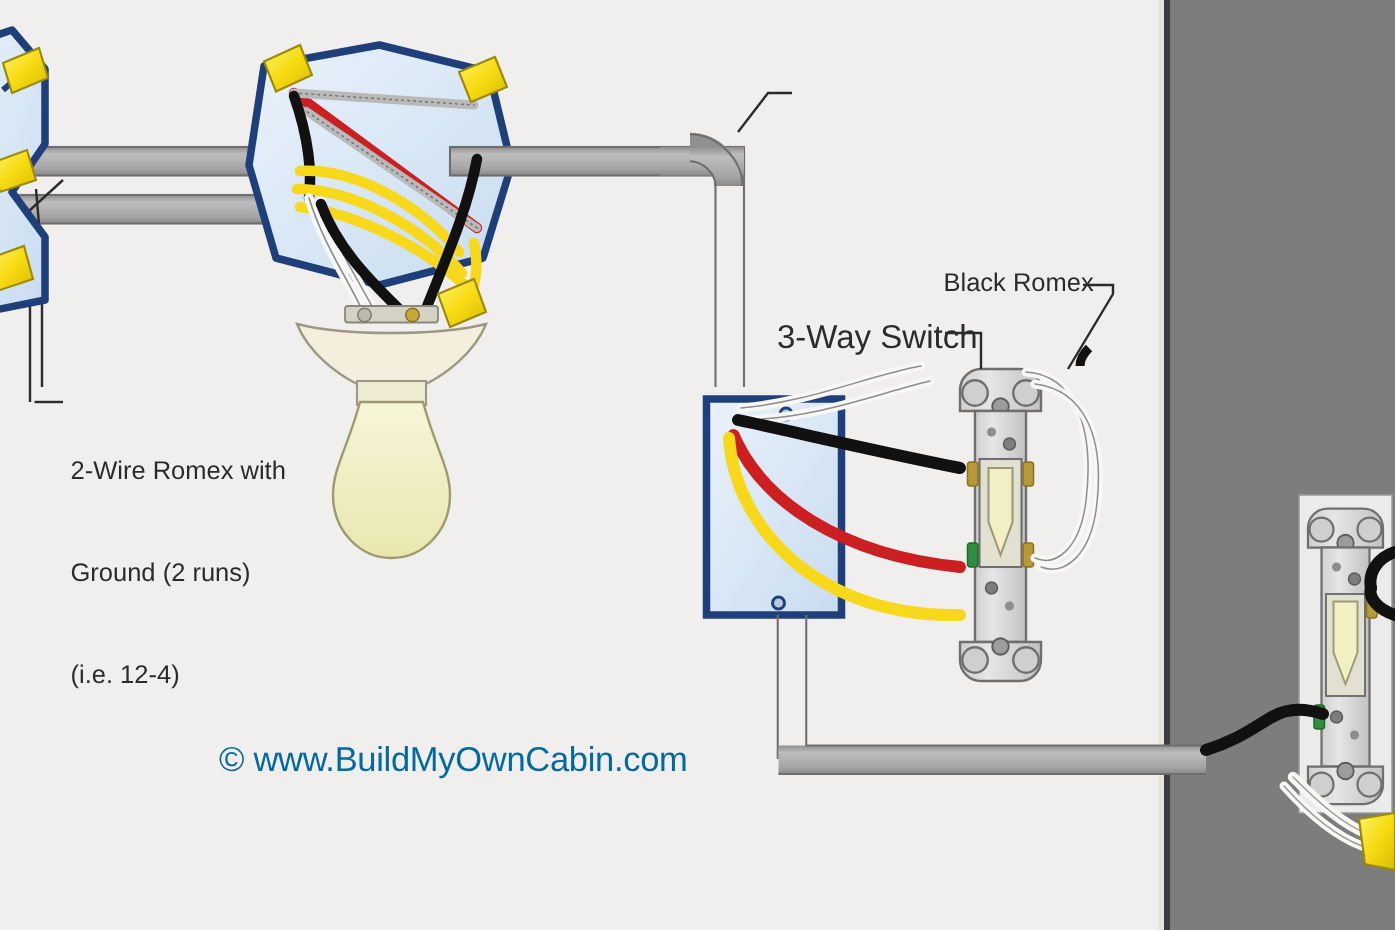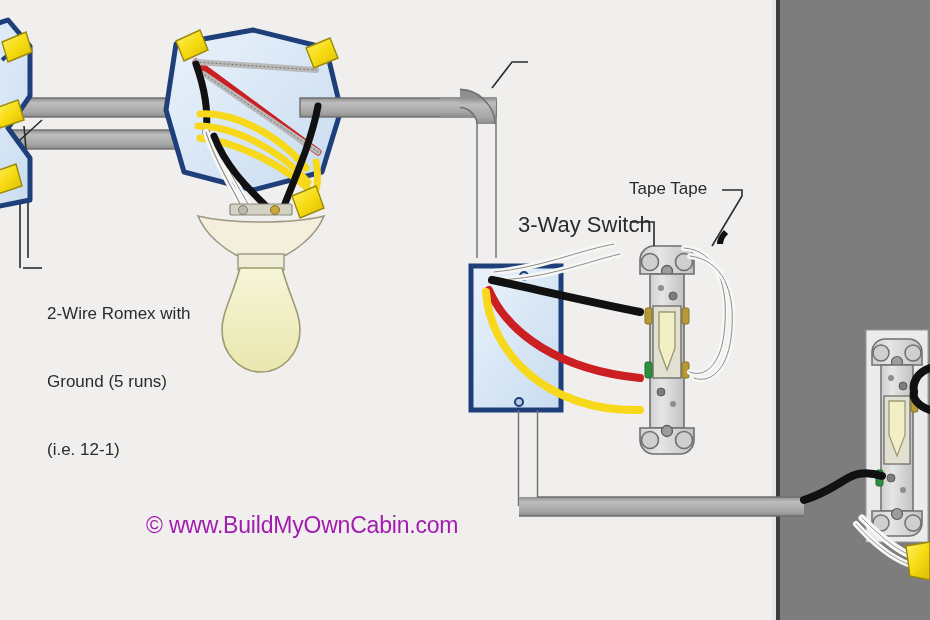--- a/index.html
+++ b/index.html
@@ -15,21 +15,21 @@
     position:absolute;
     font-family:"Liberation Sans", sans-serif;
     color:#2b2b2b;
     white-space:pre;
     line-height:1.33;
   }
   #label-3wire{left:531px;top:51px;font-size:17px;}
   #label-2wire{left:47px;top:258px;font-size:17px;}
   #label-3way{left:518px;top:210px;font-size:22px;}
   #label-blacktape{left:629px;top:178px;font-size:17px;}
-  #copyright{left:146px;top:510px;font-size:23px;color:#a21caf;letter-spacing:-.2px;}
+  #copyright{left:146px;top:491px;font-size:23px;color:#0369a1;letter-spacing:-.2px;}
 </style>
 </head>
 <body>
 
 <div id="stage">
 <svg width="930" height="620" viewBox="0 0 930 620" xmlns="http://www.w3.org/2000/svg">
 
   <defs>
     <linearGradient id="boxfill" x1="0" y1="0" x2="1" y2="1">
       <stop offset="0" stop-color="#eaf2fb"></stop>
@@ -295,21 +295,21 @@
   </g>
 
 </svg>
 </div>
 
 <div class="lbl" id="label-3wire">
 </div>
 
 <div class="lbl" id="label-2wire">
   <div>2-Wire Romex with</div>
-  <div>Ground (5 runs)</div>
-  <div>(i.e. 12-1)</div>
+  <div>Ground (2 runs)</div>
+  <div>(i.e. 12-4)</div>
 </div>
 
 <div class="lbl" id="label-3way">3-Way Switch</div>
 
-<div class="lbl" id="label-blacktape">Tape Tape</div>
+<div class="lbl" id="label-blacktape">Black Romex</div>
 
 <div class="lbl" id="copyright">© www.BuildMyOwnCabin.com</div>
 
 </body></html>

